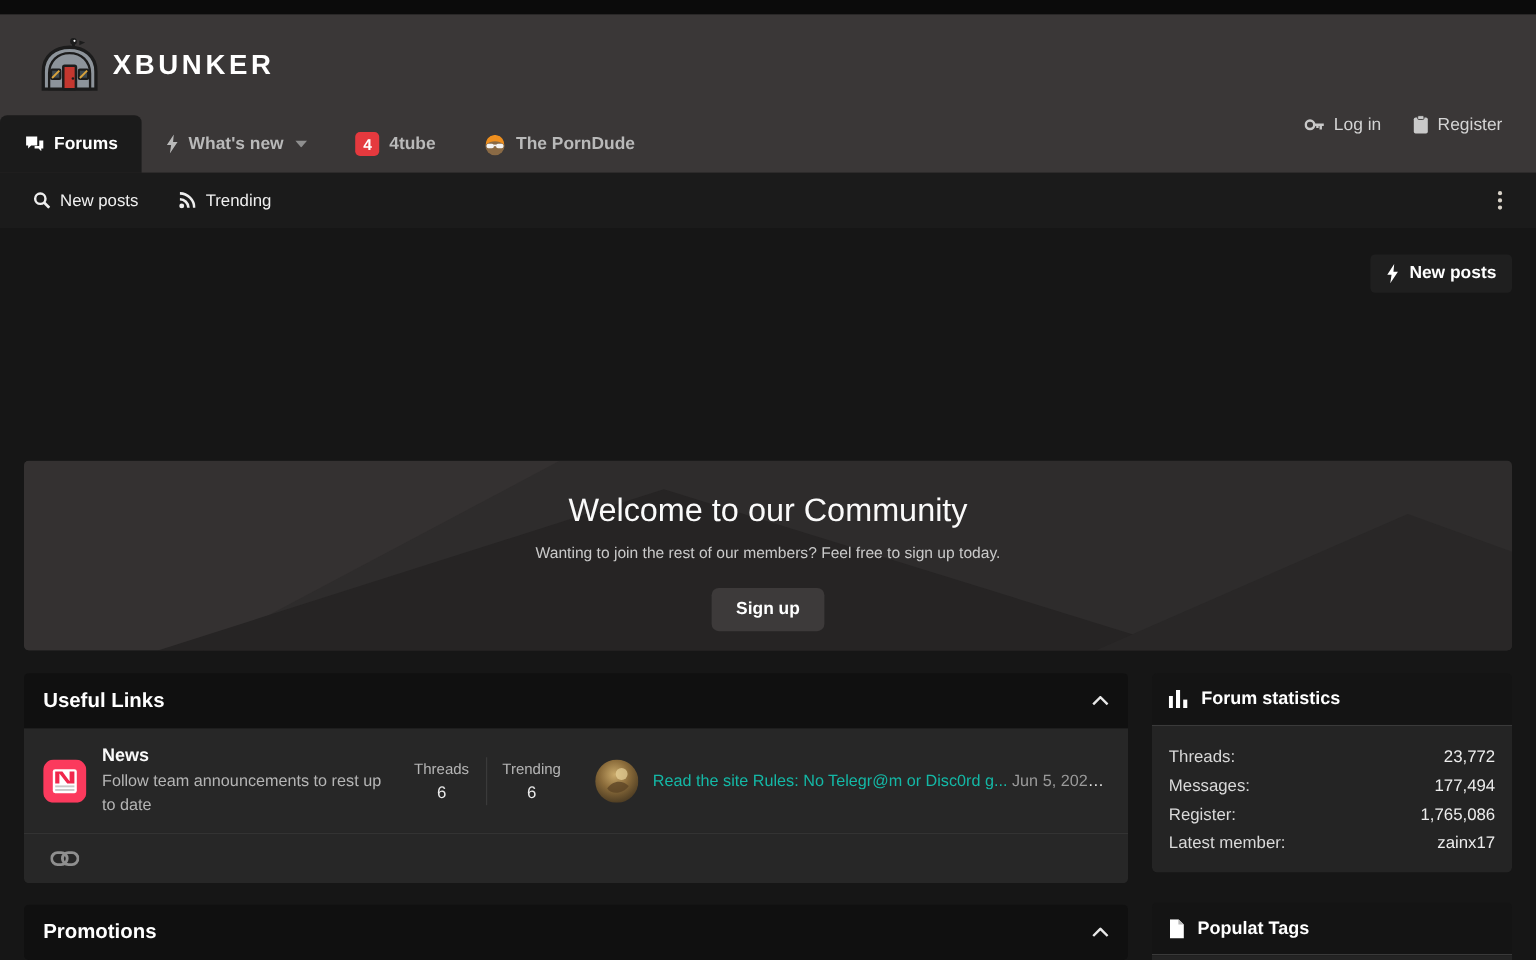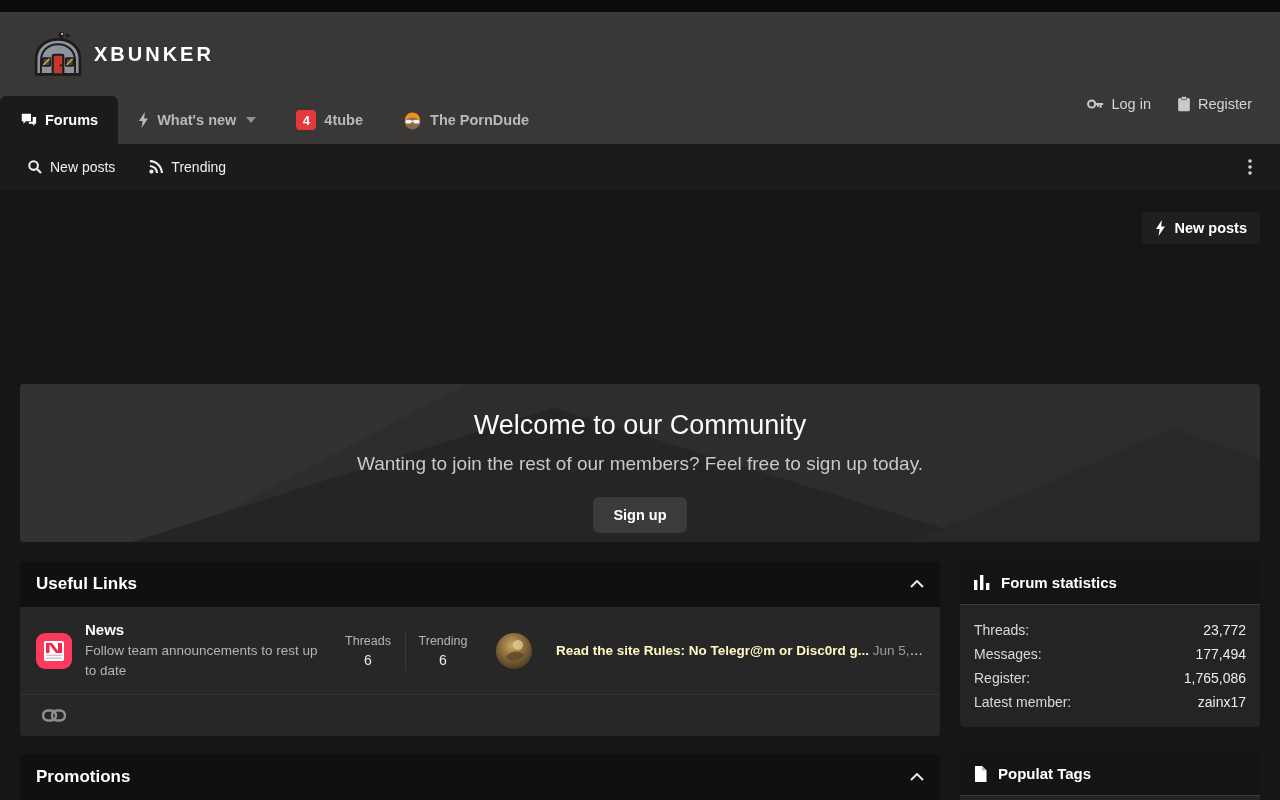--- a/index.html
+++ b/index.html
@@ -5,21 +5,21 @@
   * { margin:0; padding:0; box-sizing:border-box; }
   html,body { width:1280px; height:800px; overflow:hidden; }
   body {
     font-family:"Liberation Sans","DejaVu Sans",sans-serif;
     background:#161616; color:#e8e8e8;
   }
   
   .topstrip { height:12px; background:#0b0b0b; }
   .header { background:#3a3737; }
   .logo-row { height:84px; display:flex; align-items:center; padding-left:32px; }
-  .brand-text { color:#ffffff; font-size:20px; font-weight:800; letter-spacing:3px; margin-left:10px; }
+  .brand-text { color:#ffffff; font-size:23px; font-weight:800; letter-spacing:3px; margin-left:10px; }
   
   .tabbar { display:flex; align-items:stretch; height:48px; }
   .tab { display:flex; align-items:center; gap:8px; padding:0 20px; font-size:14.5px; font-weight:700; color:#b9b9b9; cursor:pointer; }
   .tab.active { background:#1b1b1b; color:#ffffff; border-radius:6px 6px 0 0; }
   .tab .caret { margin-left:2px; }
   .badge-4 { width:20px; height:20px; background:#e5393e; border-radius:4px; color:#fff; font-size:13px; font-weight:700; display:flex; align-items:center; justify-content:center; }
   .auth { margin-left:auto; display:flex; align-items:flex-start; gap:26px; padding-right:28px; }
   .auth-item { display:flex; align-items:center; gap:7px; color:#d4d4d4; font-size:14.5px; cursor:pointer; }
   
   .subnav { background:#1b1b1b; height:46px; display:flex; align-items:center; padding:0 28px; gap:34px; }
@@ -30,21 +30,21 @@
   .newposts-row { margin-top:22px; display:flex; justify-content:flex-end; }
   .newposts-btn { display:flex; align-items:center; gap:8px; background:rgba(255,255,255,0.04); border-radius:4px; padding:8px 13px; color:#ffffff; font-size:14.5px; font-weight:700; cursor:pointer; }
   
   .banner { margin-top:140px; height:158px; border-radius:4px; background:#2e2c2c; position:relative; overflow:hidden; text-align:center; }
   .banner .tri { position:absolute; top:0; left:0; width:100%; height:100%; }
   .tri1 { background:#262424; clip-path:polygon(43% 15%, 9% 100%, 78% 100%); }
   .tri2 { background:#292727; clip-path:polygon(93% 28%, 72% 100%, 100% 100%, 100% 48%); }
   .tri3 { background:#343131; clip-path:polygon(0 0, 36% 0, 12% 100%, 0 100%); }
   .banner-inner { position:relative; z-index:2; }
   .banner-title { margin-top:26px; font-size:27px; color:#fafafa; font-weight:400; }
-  .banner-sub { margin-top:12px; font-size:19px; color:#c9c9c9; }
+  .banner-sub { margin-top:12px; font-size:13px; color:#c9c9c9; }
   .signup-btn { display:inline-block; margin-top:22px; background:#3d3a3a; color:#ffffff; font-size:14.5px; font-weight:700; padding:10px 20px; border-radius:6px; cursor:pointer; }
   
   .cols { display:flex; gap:20px; margin-top:19px; align-items:flex-start; }
   .col-left { width:920px; }
   .col-right { width:300px; }
   .card { border-radius:4px; overflow:hidden; }
   .card-header { background:#101010; display:flex; align-items:center; padding:0 16px; height:46px; }
   .card-header .title { font-size:17px; font-weight:700; color:#ffffff; }
   .card-header .chev { margin-left:auto; cursor:pointer; display:flex; }
   
@@ -53,21 +53,21 @@
   .node-main { margin-left:13px; width:246px; }
   .node-title { font-size:15px; font-weight:700; color:#fafafa; }
   .node-desc { margin-top:3px; font-size:13.5px; color:#b5b5b5; line-height:1.45; }
   .node-stats { display:flex; align-items:center; }
   .stat-col { width:74px; text-align:center; }
   .stat-label { font-size:12.5px; color:#b5b5b5; }
   .stat-value { margin-top:4px; font-size:14px; color:#ebebeb; }
   .stat-sep { width:1px; height:40px; background:#3a3a3a; }
   .node-latest { margin-left:16px; display:flex; align-items:center; min-width:0; flex:1; }
   .latest-text { margin-left:12px; min-width:0; white-space:nowrap; overflow:hidden; text-overflow:ellipsis; font-size:13.5px; }
-  .latest-title { font-weight:700; color:#fef9c3;margin-left:12px; }
+  .latest-title { font-weight:400; color:#14b8a6; }
   .latest-meta { color:#9a9a9a; }
   .guidelines .icon-box { width:36px; display:flex; justify-content:center; }
   .promo-card { margin-top:18px; }
   
   .side-card-header { background:#141414; display:flex; align-items:center; gap:11px; padding:13px 14px; border-bottom:1px solid #3a3a3a; border-radius:4px 4px 0 0; }
   .side-card-header .title { font-size:15px; font-weight:700; color:#ffffff; }
   .side-card-body { background:#242424; padding:13px 14px; border-radius:0 0 4px 4px; }
   .stat-row { display:flex; justify-content:space-between; line-height:24px; font-size:14px; }
   .stat-row .lbl { color:#d9d9d9; }
   .stat-row .val { color:#ededed; }

